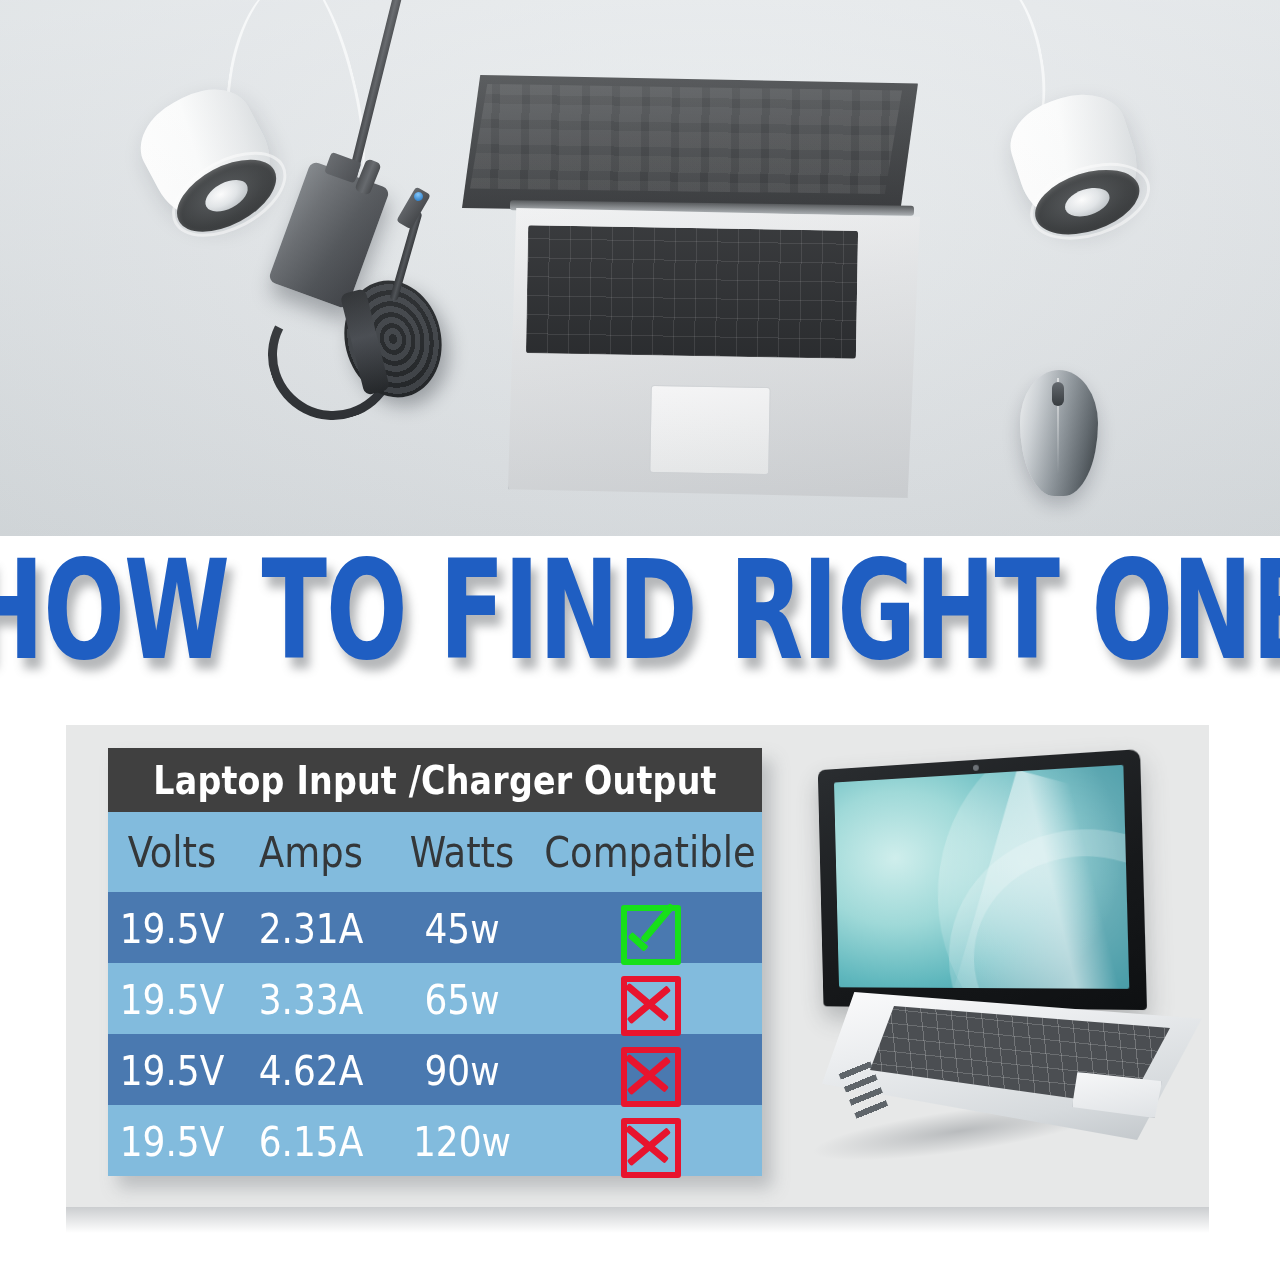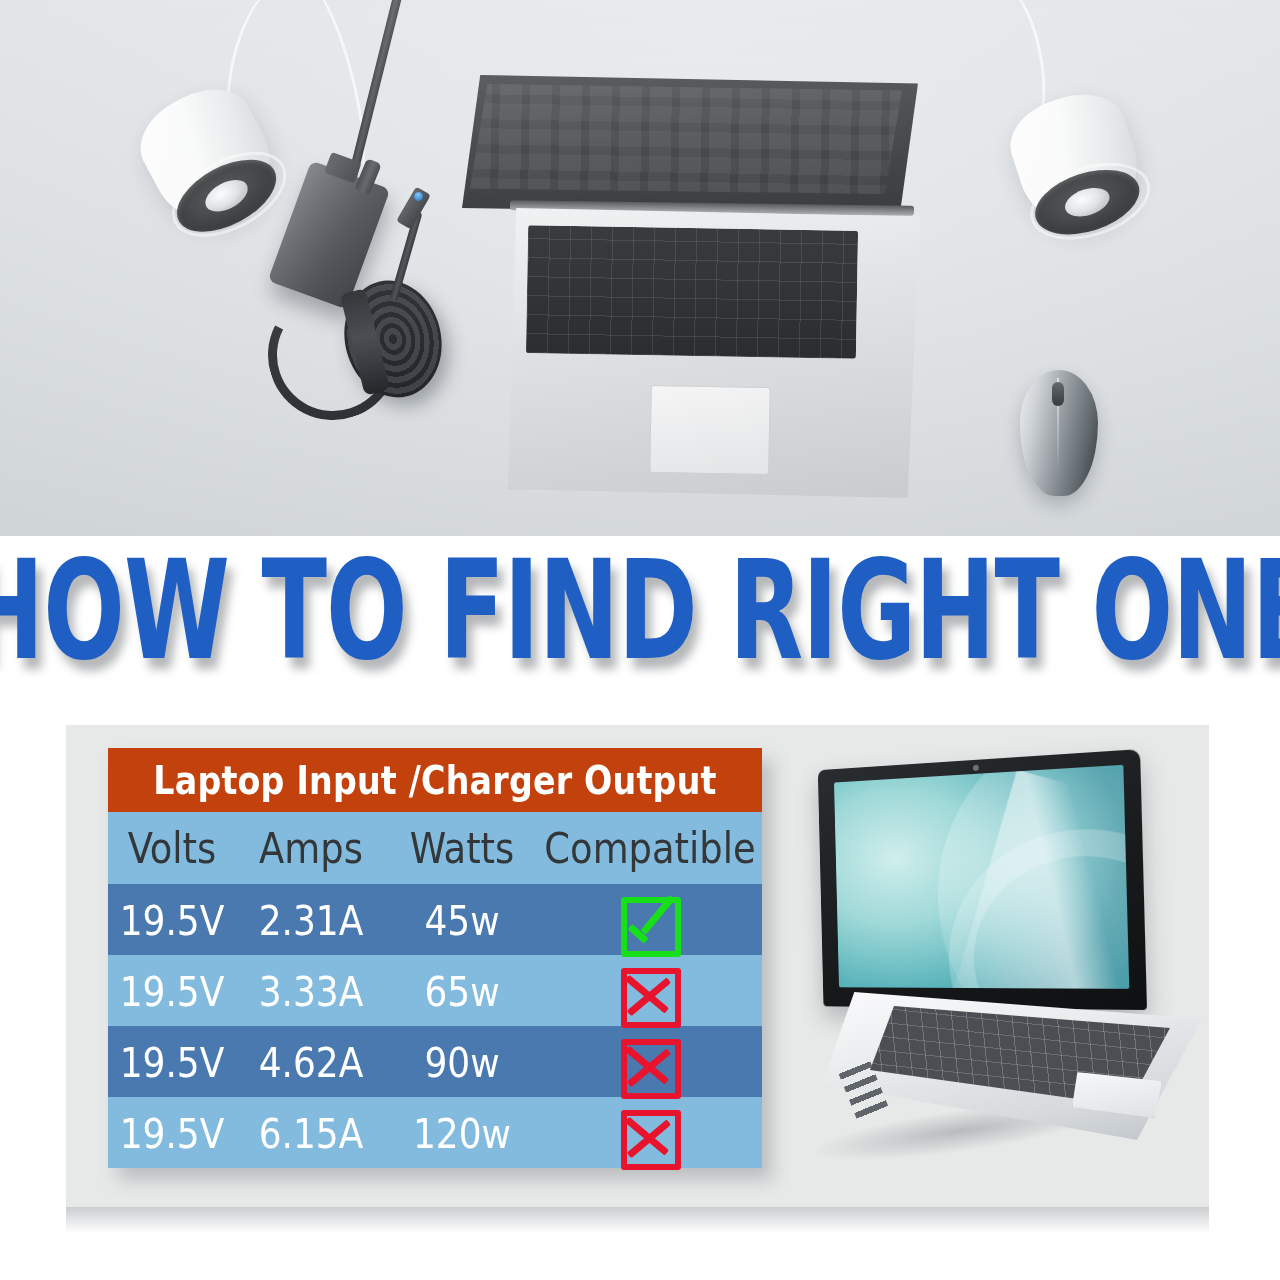--- a/index.html
+++ b/index.html
@@ -189,30 +189,30 @@
     background:linear-gradient(180deg,rgba(140,145,150,.45),rgba(255,255,255,0));
   }
 
   
   #spec-table{
     position:absolute;left:108px;top:748px;width:654px;
     box-shadow:10px 12px 16px rgba(110,115,120,.35);
   }
   .trow{display:flex;align-items:center;}
   #table-title{
-    height:64px;background:#c2410c;color:#ffffff;
+    height:64px;background:#404040;color:#ffffff;
     justify-content:center;
   }
   #table-title-text{
     font-family:"Liberation Sans Narrow","DejaVu Sans Condensed","Liberation Sans", sans-serif;
     font-weight:bold;font-size:37px;letter-spacing:.2px;
     transform:scaleY(1.06);
   }
   #table-header{
-    height:72px;background:#82bbdd;color:#343739;
+    height:80px;background:#82bbdd;color:#343739;
   }
   .hcell{
     font-family:"Liberation Sans Narrow","DejaVu Sans Condensed","Liberation Sans", sans-serif;
     font-size:41px;text-align:center;transform:scaleY(1.04);
   }
   .drow{height:71px;}
   .drow.dark{background:#4a79b0;}
   .drow.light{background:#82bbdd;}
   .dcell{
     font-family:"Liberation Sans Narrow","DejaVu Sans Condensed","Liberation Sans", sans-serif;

